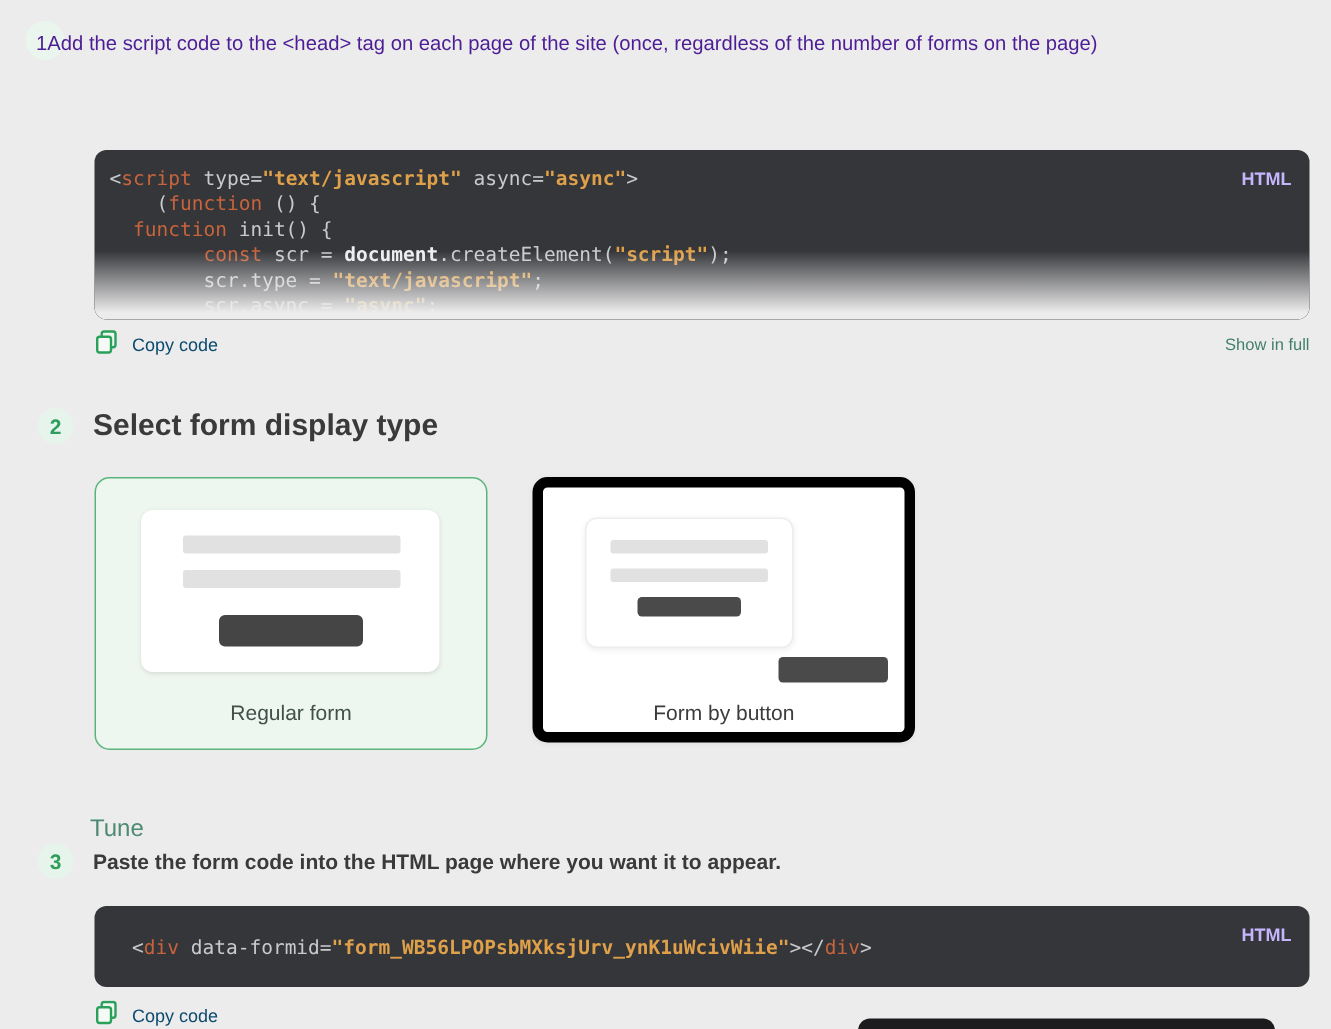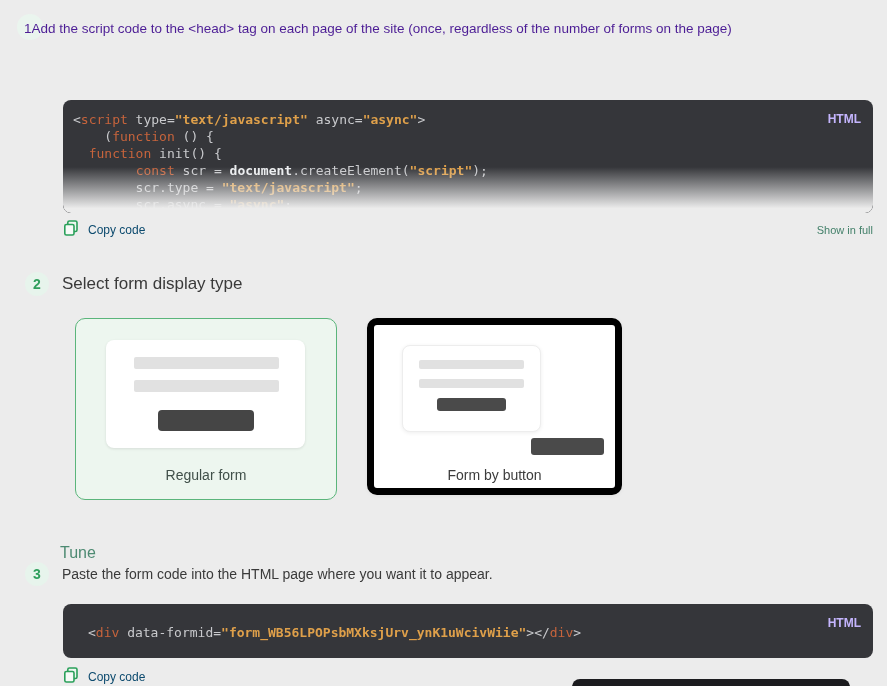--- a/index.html
+++ b/index.html
@@ -9,22 +9,22 @@
   
   .step1{position:absolute;top:12px;left:17px;}
   .step1-circle{position:absolute;left:0;top:2px;width:26px;height:26px;border-radius:50%;background:#eaf5ee;}
   .step1-text{position:relative;padding:9px 0 0 7px;font-size:13.5px;color:#4c1d95;white-space:nowrap;}
   .step-row{position:absolute;display:flex;align-items:center;gap:13px;}
   .step-row.s2{top:272px;left:25px;}
   .step-row.s3{top:562px;left:25px;}
   .step-badge{width:24px;height:24px;border-radius:50%;background:#e7f4ec;color:#2f9e5c;
     font-weight:bold;font-size:14px;display:flex;align-items:center;justify-content:center;flex:0 0 auto;}
   .step-title{color:#3a3a3a;}
-  .s2 .step-title{font-size:17px;}
-  .s3 .step-title{font-size:14px;}
+  .s2 .step-title{font-size:20px;font-weight:bold;}
+  .s3 .step-title{font-size:14px;font-weight:bold;}
 
   
   .code-block{position:absolute;left:63px;width:810px;background:#35363a;border-radius:8px;
     color:#c9cacd;font-family:"DejaVu Sans Mono",monospace;font-size:13px;line-height:17px;box-sizing:border-box;}
   .cb1{top:100px;height:113px;padding:11px 10px;overflow:hidden;}
   .cb2{top:604px;height:54px;padding:20px 10px 0 25px;}
   .cb-fade{position:absolute;left:0;right:0;bottom:0;height:46px;border-radius:0 0 8px 8px;
     background:linear-gradient(to bottom,rgba(236,236,236,0) 0%,#ececec 90%);}
   .lang-label{position:absolute;top:11px;right:12px;font-size:12px;color:#c4b5fd;
     font-family:Liberation Sans, sans-serif;font-weight:bold;text-align:right;}
@@ -36,21 +36,21 @@
 
   
   .actions1{position:absolute;top:220px;left:63px;width:810px;display:flex;
     justify-content:space-between;align-items:center;}
   .actions2{position:absolute;top:667px;left:63px;}
   .copy-btn{display:flex;align-items:center;gap:9px;font-size:12px;color:#0c4a6e;cursor:pointer;}
   .show-full{font-size:11px;color:#43806a;cursor:pointer;margin-left:20px;}
   .tune{position:absolute;left:60px;top:544px;font-size:16px;color:#4d8a72;cursor:pointer;}
 
   
-  .card{box-sizing:border-box;cursor:pointer;margin-left:12px;}
+  .card{box-sizing:border-box;cursor:pointer;}
   .card1{position:absolute;left:63px;top:318px;width:262px;height:182px;background:#edf6ef;
     border:1.5px solid #5bb57b;border-radius:10px;}
   .card2{position:absolute;left:355px;top:318px;width:255px;height:177px;background:#ffffff;
     border:7px solid #000000;border-radius:10px;box-shadow:0 1px 4px rgba(0,0,0,0.05);}
   .mini1{position:absolute;left:30px;top:21px;width:199px;height:108px;background:#fff;
     border-radius:8px;box-shadow:0 1px 3px rgba(0,0,0,0.10);}
   .mini2{position:absolute;left:28px;top:20px;width:137px;height:85px;background:#fff;
     border:1px solid #ededed;border-radius:8px;box-shadow:0 1px 4px rgba(0,0,0,0.07);}
   .bar{position:absolute;background:#e1e1e1;border-radius:2px;}
   .darkbar{position:absolute;background:#4a4a4a;}

